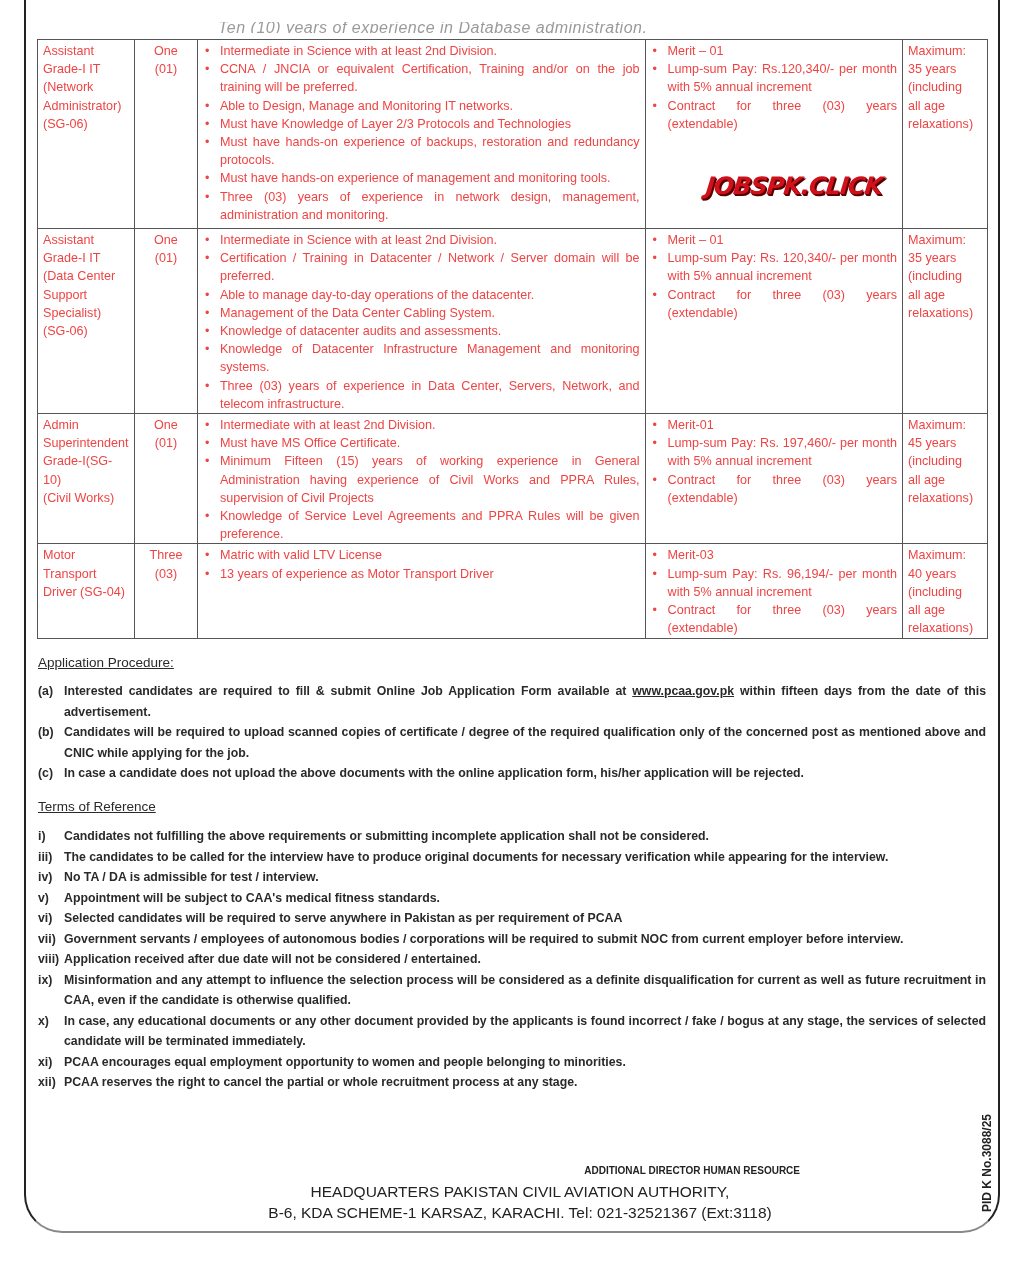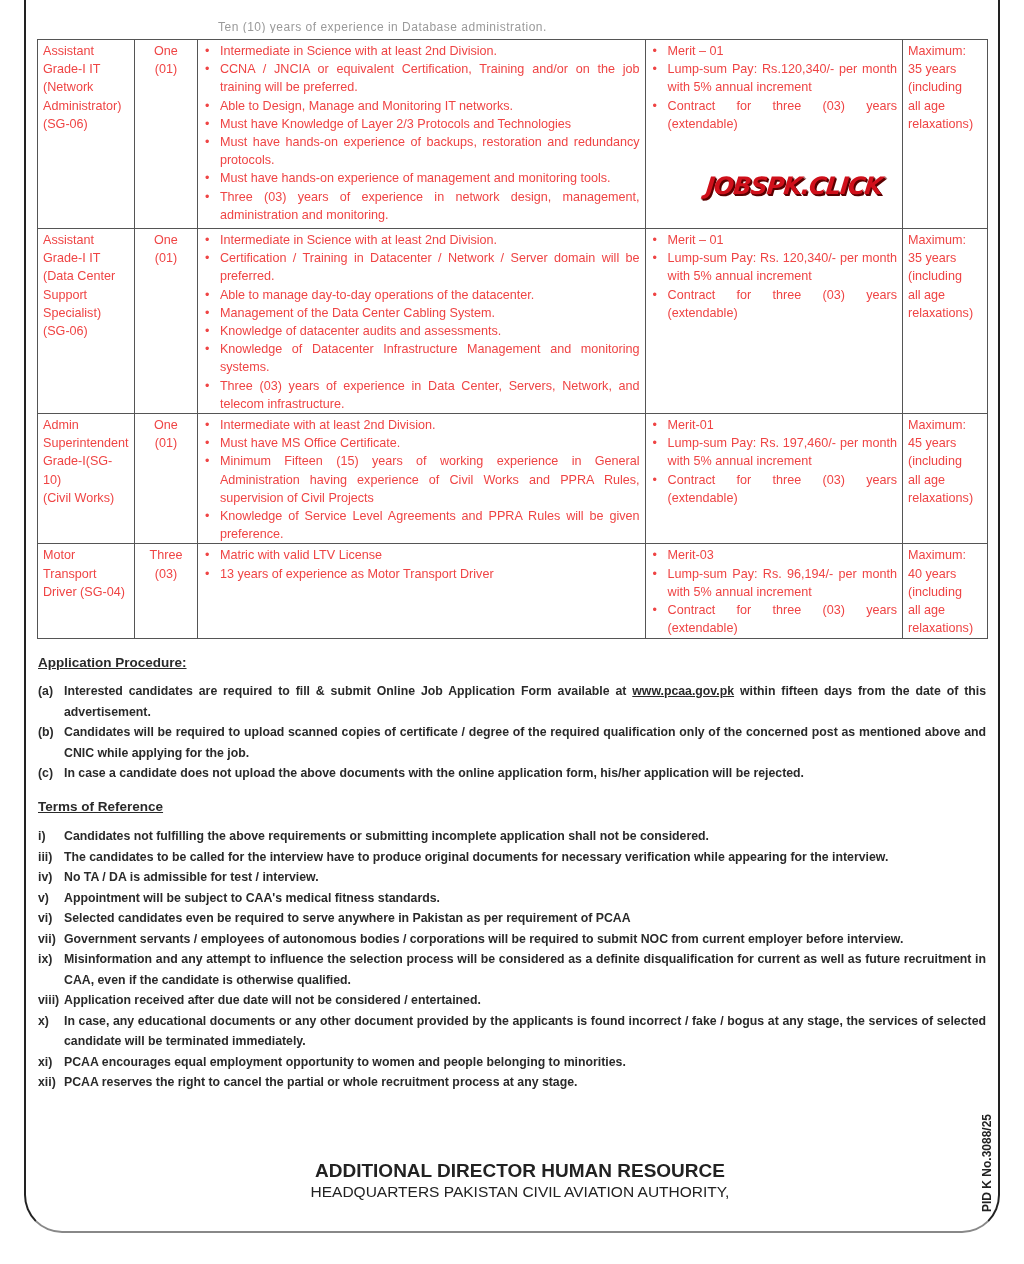--- a/index.html
+++ b/index.html
@@ -1,38 +1,38 @@
 <!DOCTYPE html>
 <html><head>
 <meta charset="utf-8">
 <style>
   html, body { margin: 0; padding: 0; background: #ffffff; }
   body { width: 1024px; height: 1264px; position: relative; overflow: hidden; font-family: "Liberation Sans", sans-serif; color: #2a2a2a; }
   .frame { position: absolute; left: 24px; top: 0; width: 976px; height: 1233px; border-left: 2px solid #222; border-right: 2px solid #222; border-bottom: 2px solid #888; border-bottom-left-radius: 38px; border-bottom-right-radius: 38px; box-sizing: border-box; }
-  .cutoff { position: absolute; left: 218px; top: 22px; font-size: 12px; color: #9a9a9a; letter-spacing: 0.5px; overflow: hidden; height: 11px; line-height: 11px; }
+  .cutoff { position: absolute; left: 218px; top: 22px; font-size: 16px; color: #9a9a9a; letter-spacing: 0.5px; overflow: hidden; height: 11px; line-height: 11px; font-style: italic; }
   table.jobs { position: absolute; left: 37px; top: 39px; width: 951px; border-collapse: collapse; font-size: 12.6px; line-height: 18.2px; color: #ef4444; }
   table.jobs td { border: 1.5px solid #555; vertical-align: top; padding: 2px 5px 0 5px; }
   td.post { width: 86px; }
   td.num { width: 52px; text-align: center; }
   td.req { width: 438px; }
   td.pay { width: 247px; }
   td.age { width: 74px; }
   ul.bl { list-style: none; margin: 0; padding: 0; }
   ul.bl li { position: relative; padding-left: 17px; text-align: justify; }
   ul.bl li::before { content: "\2022"; position: absolute; left: 2px; top: 0; }
   .watermark { position: absolute; left: 706px; top: 172px; font-family: "DejaVu Sans", sans-serif; font-weight: bold; font-style: italic; font-size: 24px; color: #d0101b; letter-spacing: -1px; text-shadow: 1px 1px 0 #5a0000, 2px 2px 0 #5a0000; transform: skewX(-6deg); }
-  .section-title { position: absolute; left: 38px; font-weight: bold; font-size: 13.5px; text-decoration: underline; color: #2a2a2a; }
+  .section-title { position: absolute; left: 38px; font-weight: normal; font-size: 13.5px; text-decoration: underline; color: #2a2a2a; }
   .plist { position: absolute; left: 38px; width: 948px; font-weight: bold; font-size: 12.3px; line-height: 20.5px; color: #2a2a2a; }
   .plist .item { display: flex; }
   .plist .lab { width: 26px; flex: none; }
   .plist .txt { flex: 1; text-align: justify; }
   .plist.terms .item { margin-bottom: 0; }
   .link { text-decoration: underline; }
   .footer { position: absolute; left: 240px; width: 560px; top: 1160px; text-align: center; color: #222; }
-  .footer .l1 { font-weight: bold; font-size: 19px; line-height: 21px; }
+  .footer .l1 { font-weight: bold; font-size: 10px; line-height: 21px; text-align: right; }
   .footer .l2 { font-size: 15.5px; line-height: 21px; }
   .pid { position: absolute; left: 980px; top: 1212px; transform: rotate(-90deg); transform-origin: left top; font-weight: bold; font-size: 12px; color: #222; white-space: nowrap; }
 </style>
 </head>
 <body>
 
 <div class="frame"></div>
 
 <div class="cutoff">Ten (10) years of experience in Database administration.</div>
 
@@ -214,46 +214,47 @@
     <div class="item">
       <span class="lab" style="width: 26px;">iv)</span>
       <span class="txt">No TA / DA is admissible for test / interview.</span>
     </div>
     <div class="item">
       <span class="lab" style="width: 26px;">v)</span>
       <span class="txt">Appointment will be subject to CAA's medical fitness standards.</span>
     </div>
     <div class="item">
       <span class="lab" style="width: 26px;">vi)</span>
-      <span class="txt">Selected candidates even be required to serve anywhere in Pakistan as per requirement of PCAA</span>
+      <span class="txt">Selected candidates will be required to serve anywhere in Pakistan as per requirement of PCAA</span>
     </div>
     <div class="item">
       <span class="lab" style="width: 26px;">vii)</span>
       <span class="txt">Government servants / employees of autonomous bodies / corporations will be required to submit NOC from current employer before interview.</span>
     </div>
     <div class="item">
+      <span class="lab" style="width: 26px;">viii)</span>
+      <span class="txt">Application received after due date will not be considered / entertained.</span>
+    </div>
+    <div class="item">
       <span class="lab" style="width: 26px;">ix)</span>
       <span class="txt">Misinformation and any attempt to influence the selection process will be considered as a definite disqualification for current as well as future recruitment in CAA, even if the candidate is otherwise qualified.</span>
-    </div>
-    <div class="item">
-      <span class="lab" style="width: 26px;">viii)</span>
-      <span class="txt">Application received after due date will not be considered / entertained.</span>
     </div>
     <div class="item">
       <span class="lab" style="width: 26px;">x)</span>
       <span class="txt">In case, any educational documents or any other document provided by the applicants is found incorrect / fake / bogus at any stage, the services of selected candidate will be terminated immediately.</span>
     </div>
     <div class="item">
       <span class="lab" style="width: 26px;">xi)</span>
       <span class="txt">PCAA encourages equal employment opportunity to women and people belonging to minorities.</span>
     </div>
     <div class="item">
       <span class="lab" style="width: 26px;">xii)</span>
       <span class="txt">PCAA reserves the right to cancel the partial or whole recruitment process at any stage.</span>
     </div>
   </div>
 
 <div class="footer">
   <div class="l1">ADDITIONAL DIRECTOR HUMAN RESOURCE</div>
   <div class="l2">HEADQUARTERS PAKISTAN CIVIL AVIATION AUTHORITY,</div>
+  <div class="l2">B-6, KDA SCHEME-1 KARSAZ, KARACHI. Tel: 021-32521367 (Ext:3118)</div>
 </div>
 
 <div class="pid">PID K No.3088/25</div>
 
 </body></html>

